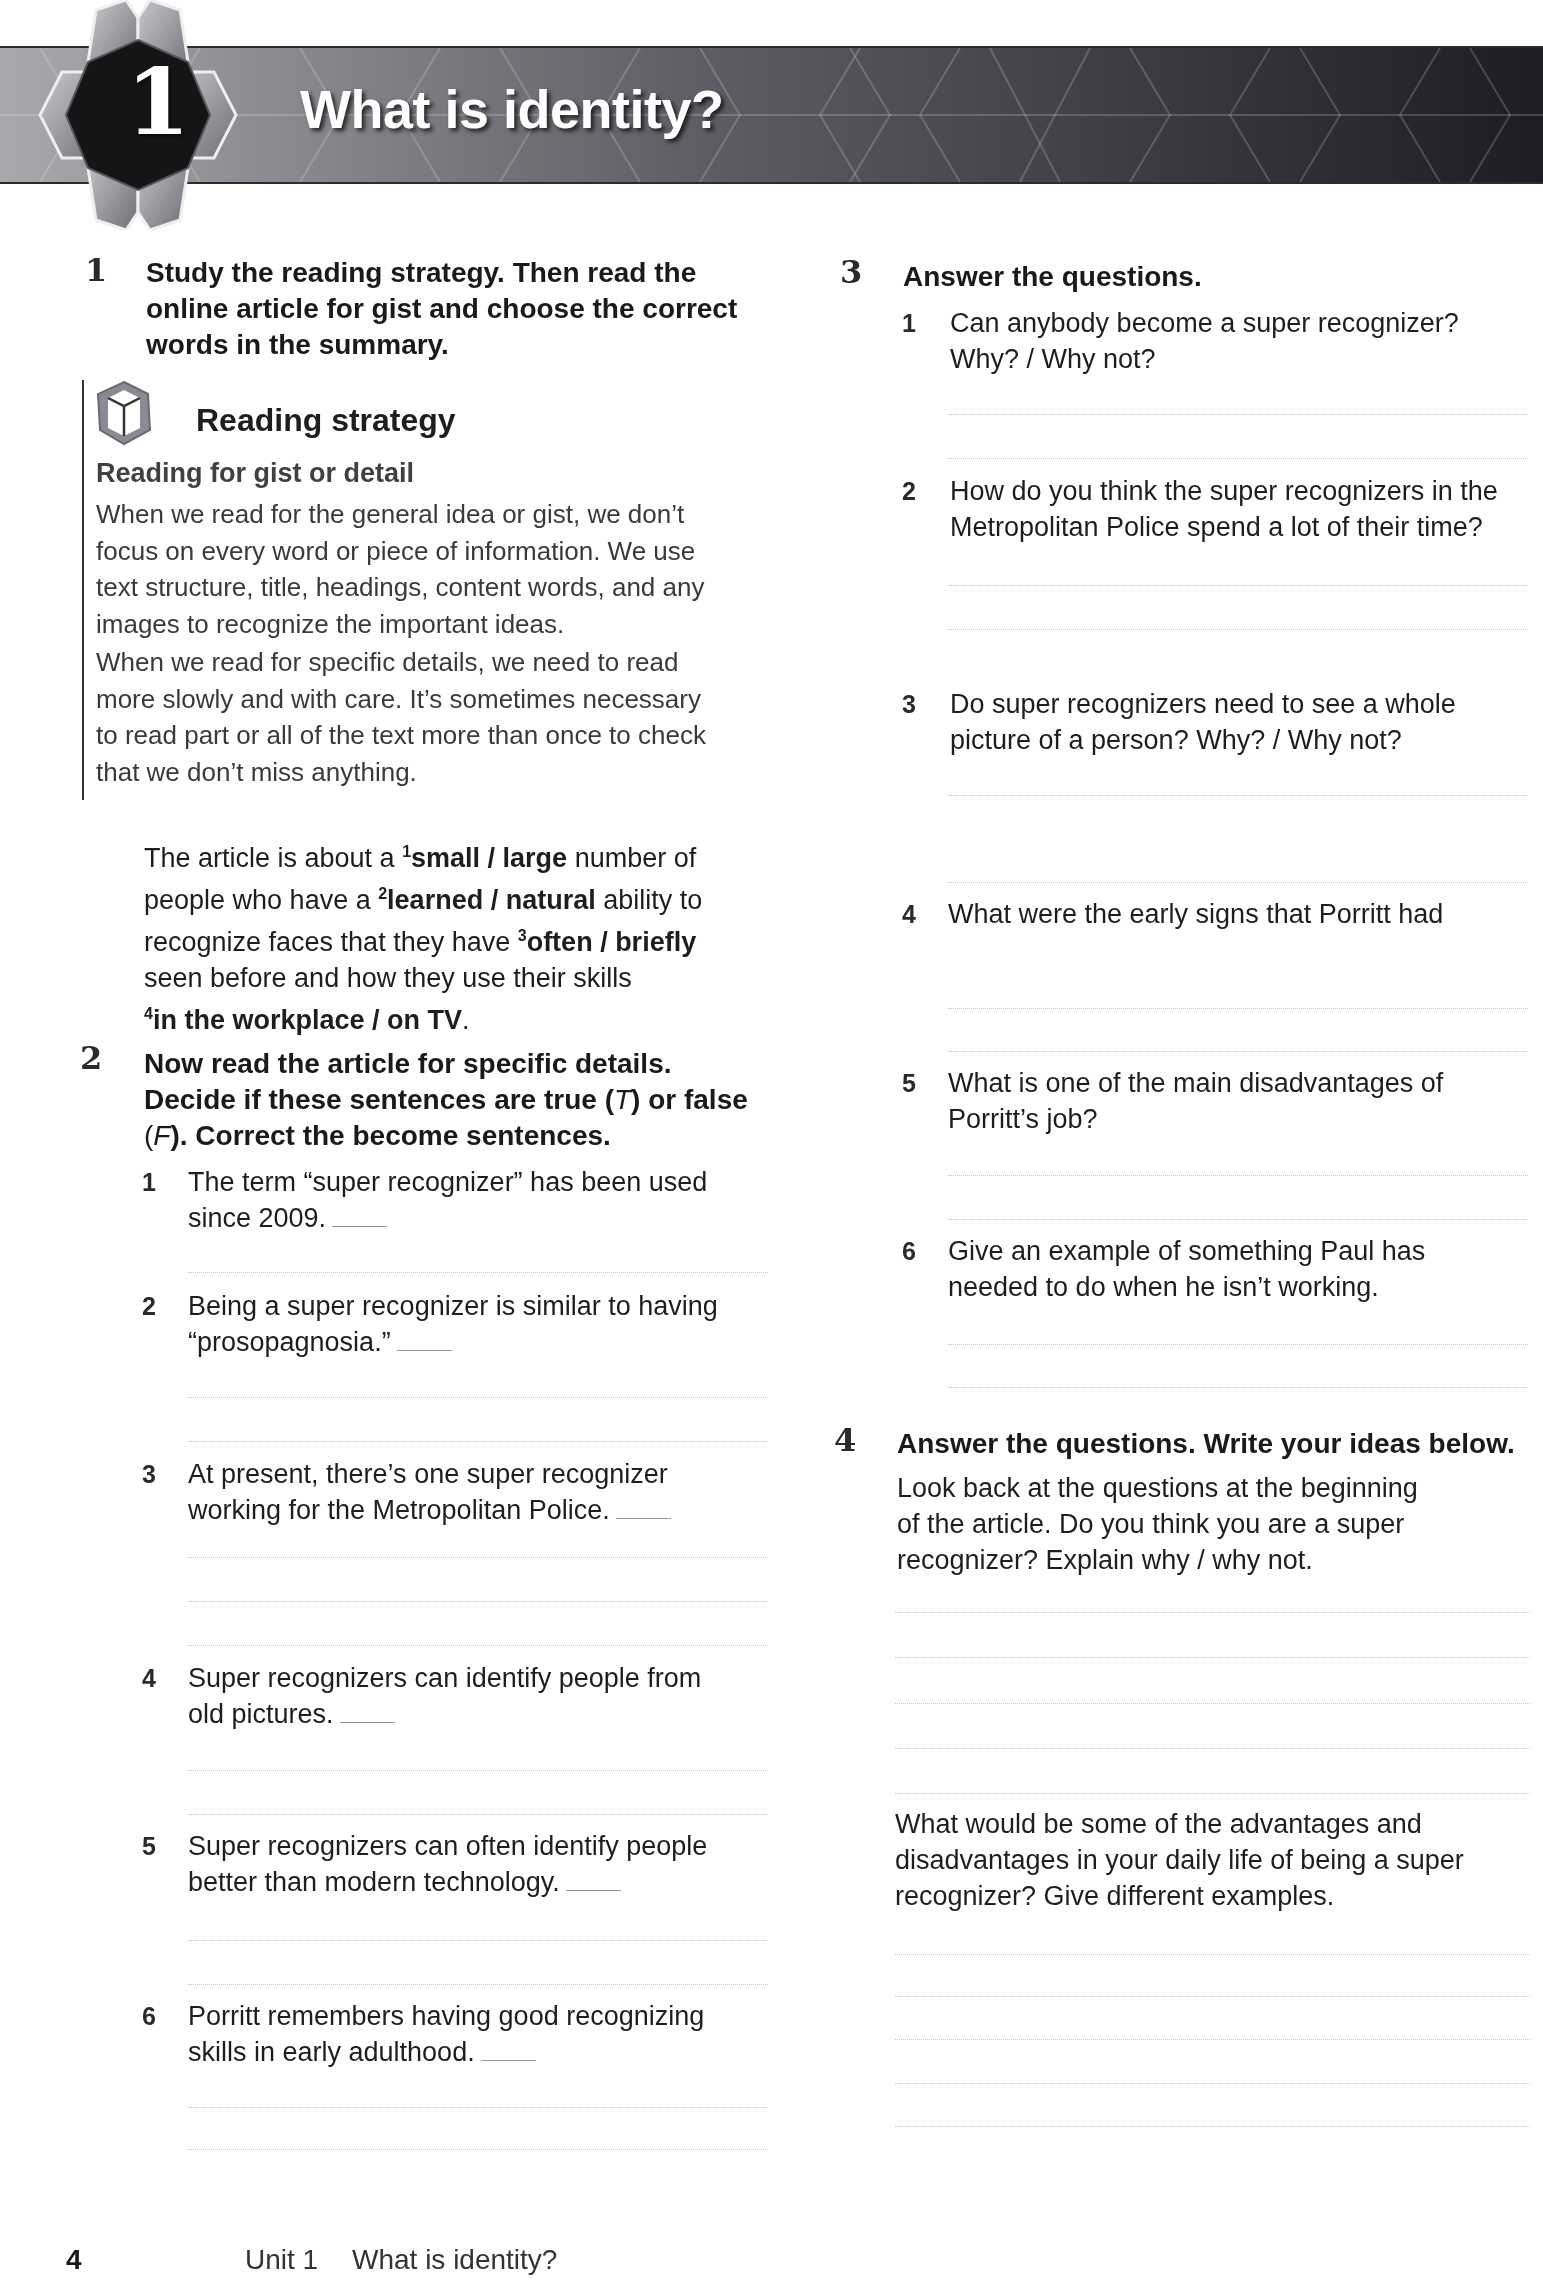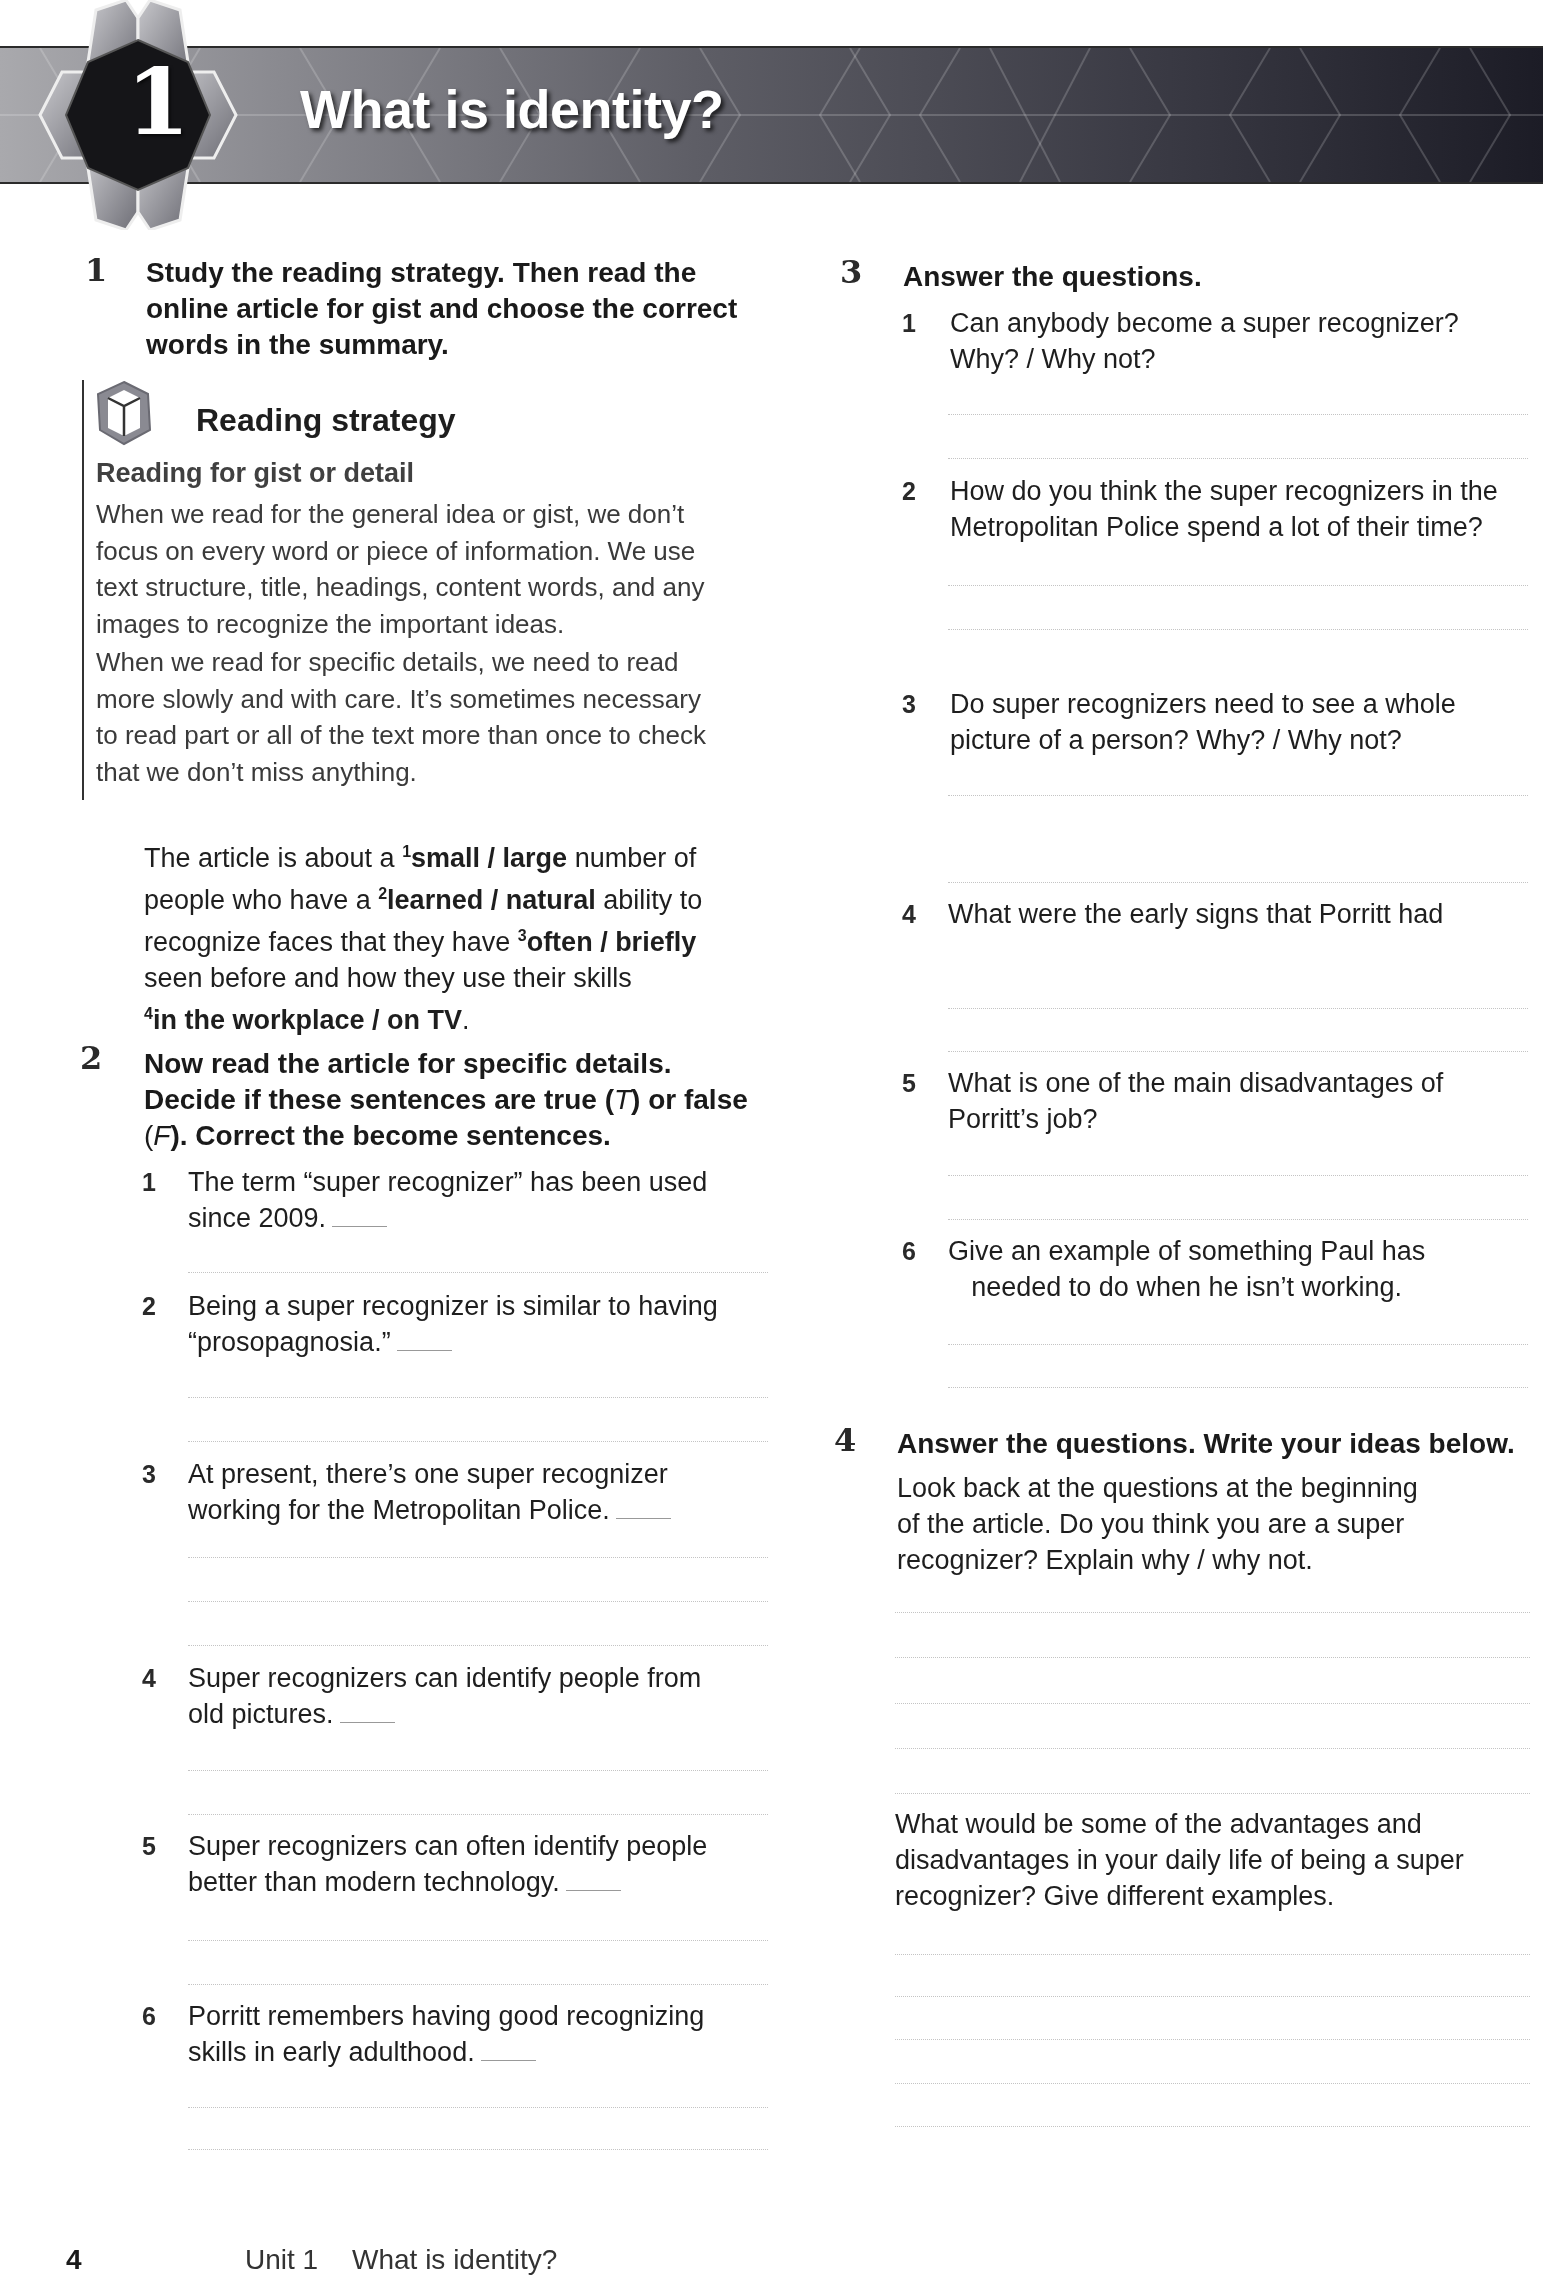--- a/index.html
+++ b/index.html
@@ -250,21 +250,21 @@
 
 <div class="item-num" style="left:902px; top:1069px;">5</div>
 <div class="item-text" style="left:948px; top:1065px;">
   <div>What is one of the main disadvantages of</div>
   <div>Porritt’s job?</div>
 </div>
 <div class="rule" style="left:948px; top:1175px; width:580px;"></div>
 <div class="rule" style="left:948px; top:1219px; width:580px;"></div>
 
 <div class="item-num" style="left:902px; top:1237px;">6</div>
-<div class="item-text" style="left:948px; top:1233px;text-align:center;">
+<div class="item-text" style="left:948px; top:1233px;">
   <div>Give an example of something Paul has</div>
   <div>needed to do when he isn’t working.</div>
 </div>
 <div class="rule" style="left:948px; top:1344px; width:580px;"></div>
 <div class="rule" style="left:948px; top:1387px; width:580px;"></div>
 
 <div class="ex-num" style="left:834px; top:1424px;">4</div>
 <div class="ex-head" style="left:897px; top:1426px;">Answer the questions. Write your ideas below.</div>
 <div class="item-text" style="left:897px; top:1470px;">
   <div>Look back at the questions at the beginning</div>

